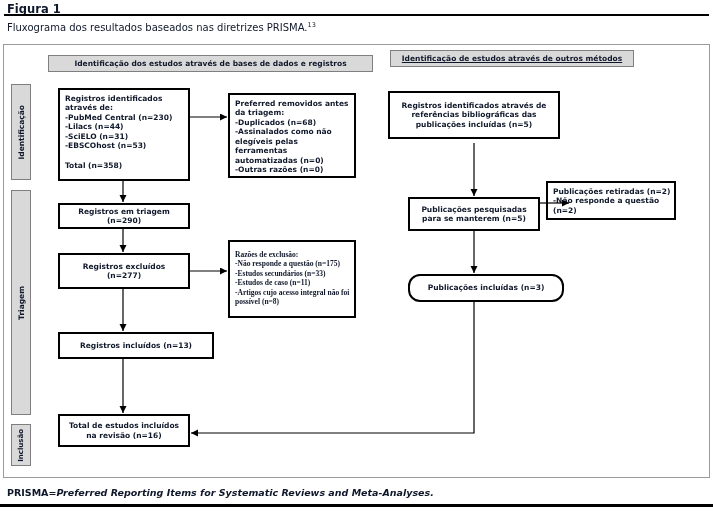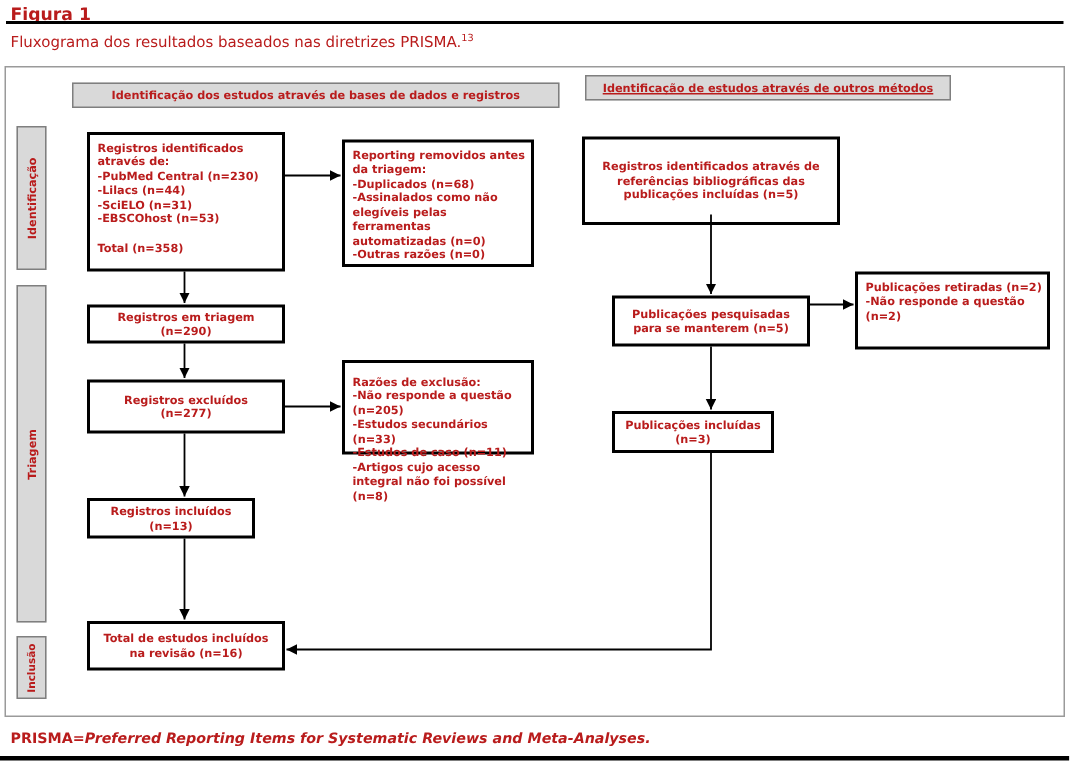--- a/index.html
+++ b/index.html
@@ -1,18 +1,18 @@
 <!DOCTYPE html>
 <html><head>
 <meta charset="utf-8">
 <style>
   html,body { margin:0; padding:0; background:#fff; }
   .page {
     position:relative; width:713px; height:513px; background:#ffffff;
-    font-family:"DejaVu Sans","Liberation Sans",sans-serif; color:#b91c1c;
+    font-family:"DejaVu Sans","Liberation Sans",sans-serif; color:#0f172a;
     overflow:hidden;
   }
   .abs { position:absolute; box-sizing:border-box; }
   .fig-label { left:7px; top:2px; font-size:11.5px; font-weight:bold; }
   .rule-top { left:4px; top:14px; width:705px; border-top:2px solid #000; }
   .caption { left:7px; top:21px; font-size:10px; font-weight:normal; }
   .caption sup { font-size:6.5px; }
   .frame { left:3px; top:44px; width:707px; height:434px; border:1px solid #9a9a9a; }
   .hdr {
     height:17px; background:#d9d9d9; border:1px solid #7f7f7f;
@@ -65,52 +65,52 @@
   <div class="abs box list" style="left:58px; top:88px; width:132px; height:93px;">
     <div>Registros identificados através de:</div>
     <div>-PubMed Central (n=230)</div>
     <div>-Lilacs (n=44)</div>
     <div>-SciELO (n=31)</div>
     <div>-EBSCOhost (n=53)</div>
     <div class="total-line">Total (n=358)</div>
   </div>
 
   <div class="abs box list" style="left:228px; top:93px; width:128px; height:85px;">
-    <div>Reporting removidos antes da triagem:</div>
+    <div>Preferred removidos antes da triagem:</div>
     <div>-Duplicados (n=68)</div>
     <div>-Assinalados como não elegíveis pelas ferramentas automatizadas (n=0)</div>
     <div>-Outras razões (n=0)</div>
   </div>
 
   <div class="abs box center" style="left:58px; top:203px; width:132px; height:26px;">Registros em triagem (n=290)</div>
 
   <div class="abs box center" style="left:58px; top:253px; width:132px; height:36px;">Registros excluídos (n=277)</div>
 
-  <div class="abs box list" style="left:228px; top:240px; width:128px; height:63px; padding-top:8px;">
+  <div class="abs box list" style="left:228px; top:240px; width:128px; height:78px; padding-top:8px;font-family:Liberation Serif, serif;">
     <div>Razões de exclusão:</div>
-    <div>-Não responde a questão (n=205)</div>
+    <div>-Não responde a questão (n=175)</div>
     <div>-Estudos secundários (n=33)</div>
     <div>-Estudos de caso (n=11)</div>
     <div>-Artigos cujo acesso integral não foi possível (n=8)</div>
   </div>
 
-  <div class="abs box center" style="left:58px; top:332px; width:112px; height:27px;">Registros incluídos (n=13)</div>
+  <div class="abs box center" style="left:58px; top:332px; width:156px; height:27px;">Registros incluídos (n=13)</div>
 
   <div class="abs box center" style="left:58px; top:414px; width:132px; height:33px;">Total de estudos incluídos na revisão (n=16)</div>
 
-  <div class="abs box center" style="left:388px; top:91px; width:172px; height:59px;">Registros identificados através de referências bibliográficas das publicações incluídas (n=5)</div>
+  <div class="abs box center" style="left:388px; top:91px; width:172px; height:48px;">Registros identificados através de referências bibliográficas das publicações incluídas (n=5)</div>
 
   <div class="abs box center" style="left:408px; top:197px; width:132px; height:34px;">Publicações pesquisadas para se manterem (n=5)</div>
 
-  <div class="abs box list" style="left:570px; top:181px; width:130px; height:52px;">
+  <div class="abs box list" style="left:546px; top:181px; width:130px; height:39px;">
     <div>Publicações retiradas (n=2)</div>
     <div>-Não responde a questão (n=2)</div>
   </div>
 
-  <div class="abs box center" style="left:408px; top:274px; width:108px; height:28px;">Publicações incluídas (n=3)</div>
+  <div class="abs box center" style="left:408px; top:274px; width:156px; height:28px;border-radius:12px;">Publicações incluídas (n=3)</div>
 
   <svg class="arrows" width="713" height="513" viewBox="0 0 713 513">
     <defs>
       <marker id="ah" markerUnits="userSpaceOnUse" markerWidth="8" markerHeight="8" refX="7" refY="3.5" orient="auto">
         <path d="M0,0 L7,3.5 L0,7 Z" fill="#000"></path>
       </marker>
     </defs>
     <g stroke="#000" stroke-width="1.2" fill="none">
       <path d="M190,117 H227" marker-end="url(#ah)"></path>
       <path d="M123,181 V202" marker-end="url(#ah)"></path>

